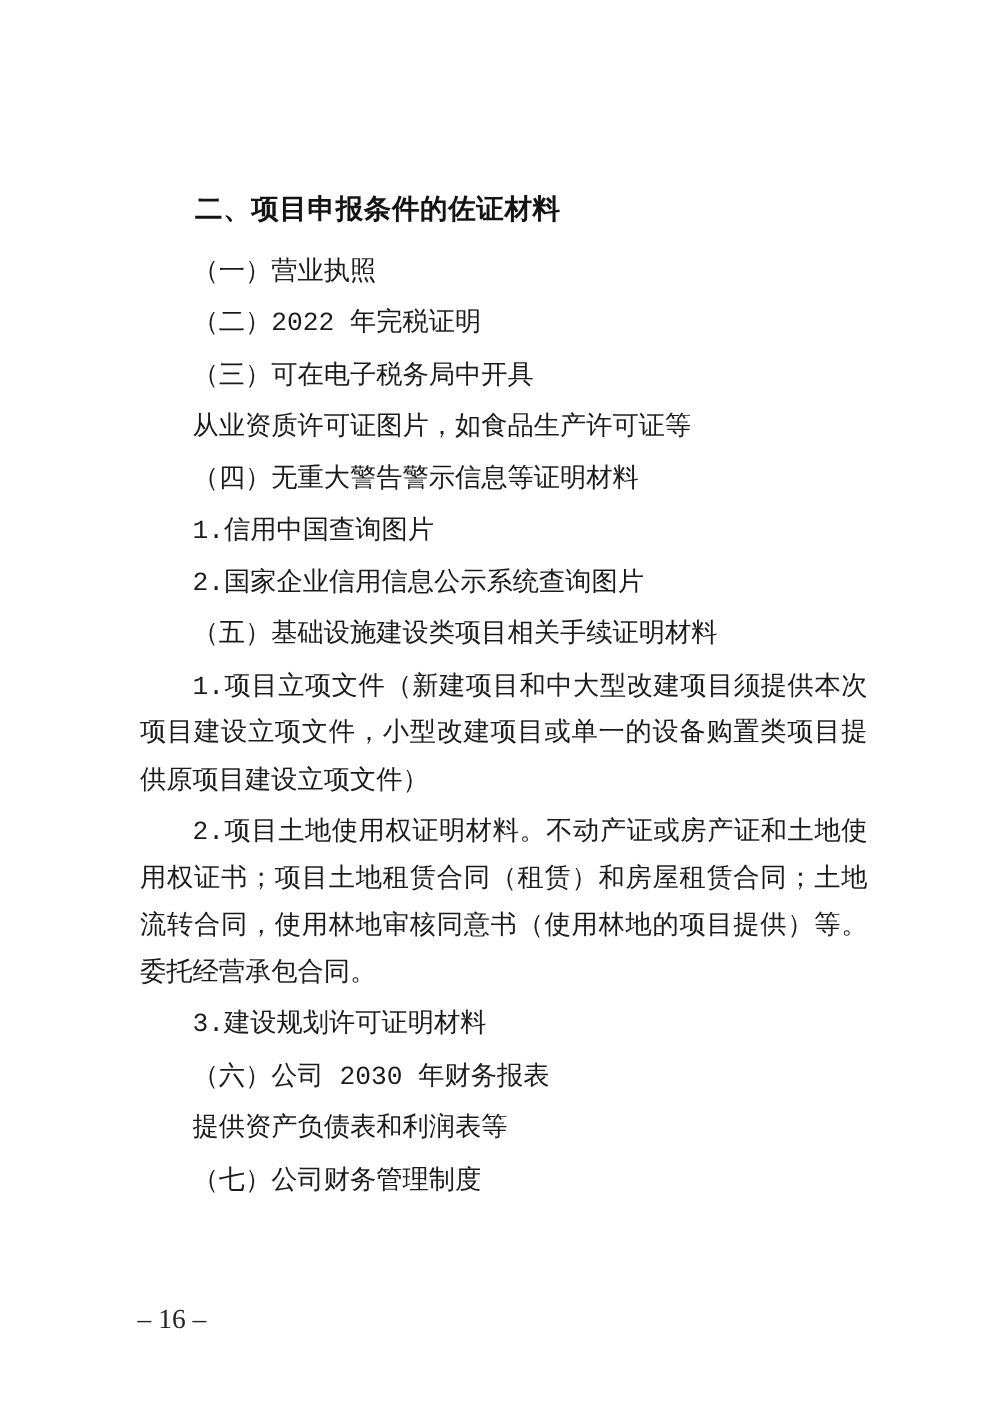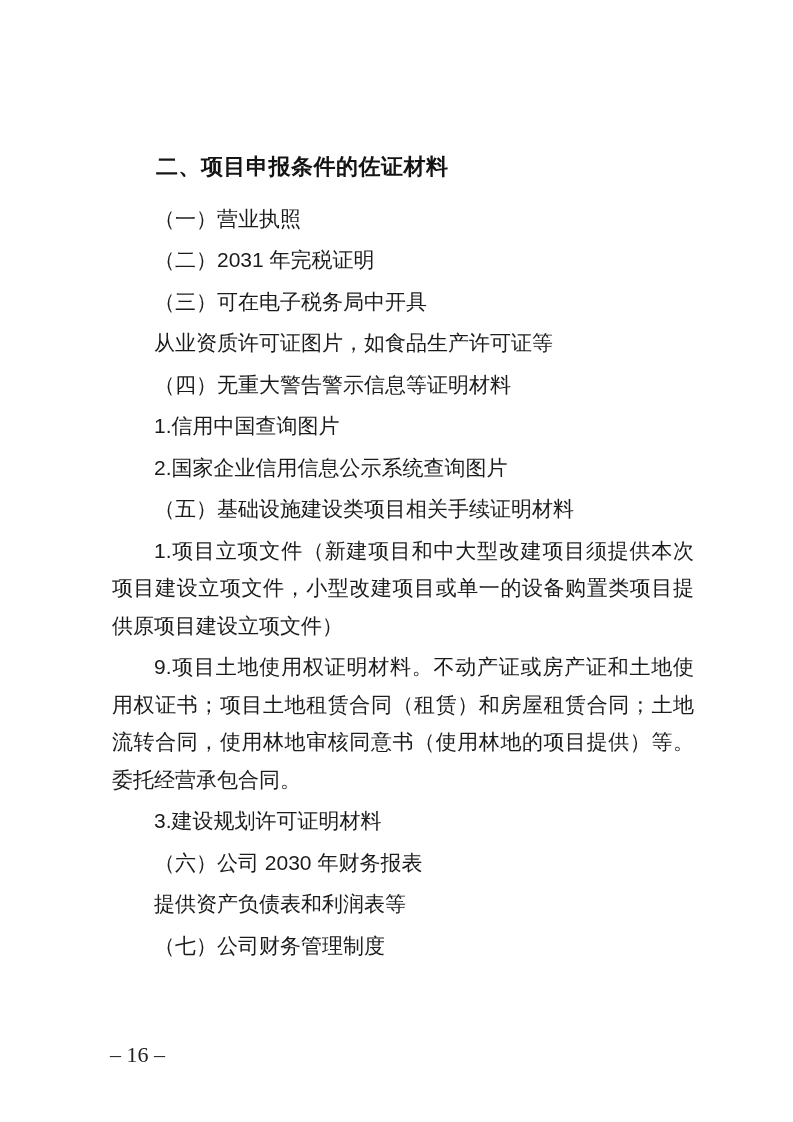--- a/index.html
+++ b/index.html
@@ -24,21 +24,21 @@
     font-family: "Liberation Sans", "DejaVu Sans", sans-serif;
     font-weight: 700;
     font-size: 22px;
     line-height: 37.5px;
     text-indent: 2em;
     color: #141414;
     margin-bottom: 10px;
     letter-spacing: 0.5px;
   }
   .doc-para {
-    font-family: Liberation Sans, sans-serif;
+    font-family: Liberation Mono, monospace;
     font-size: 21px;
     line-height: 37.5px;
     text-indent: 2em;
     text-align: justify;
     color: #1b1b1b;
   }
   .page-number {
     position: absolute;
     left: 104px;
     top: 1036px;
@@ -47,28 +47,28 @@
     color: #222222;
   }
 </style>
 </head>
 <body>
 
 <div class="page">
   <div class="content">
     <h2 class="doc-heading">二、项目申报条件的佐证材料</h2>
     <p class="doc-para">（一）营业执照</p>
-    <p class="doc-para">（二）2031 年完税证明</p>
+    <p class="doc-para">（二）2022 年完税证明</p>
     <p class="doc-para">（三）可在电子税务局中开具</p>
     <p class="doc-para">从业资质许可证图片，如食品生产许可证等</p>
     <p class="doc-para">（四）无重大警告警示信息等证明材料</p>
     <p class="doc-para">1.信用中国查询图片</p>
     <p class="doc-para">2.国家企业信用信息公示系统查询图片</p>
     <p class="doc-para">（五）基础设施建设类项目相关手续证明材料</p>
     <p class="doc-para">1.项目立项文件（新建项目和中大型改建项目须提供本次项目建设立项文件，小型改建项目或单一的设备购置类项目提供原项目建设立项文件）</p>
-    <p class="doc-para">9.项目土地使用权证明材料。不动产证或房产证和土地使用权证书；项目土地租赁合同（租赁）和房屋租赁合同；土地流转合同，使用林地审核同意书（使用林地的项目提供）等。委托经营承包合同。</p>
+    <p class="doc-para">2.项目土地使用权证明材料。不动产证或房产证和土地使用权证书；项目土地租赁合同（租赁）和房屋租赁合同；土地流转合同，使用林地审核同意书（使用林地的项目提供）等。委托经营承包合同。</p>
     <p class="doc-para">3.建设规划许可证明材料</p>
     <p class="doc-para">（六）公司 2030 年财务报表</p>
     <p class="doc-para">提供资产负债表和利润表等</p>
     <p class="doc-para">（七）公司财务管理制度</p>
   </div>
   <div class="page-number">– 16 –</div>
 </div>
 
 </body></html>

